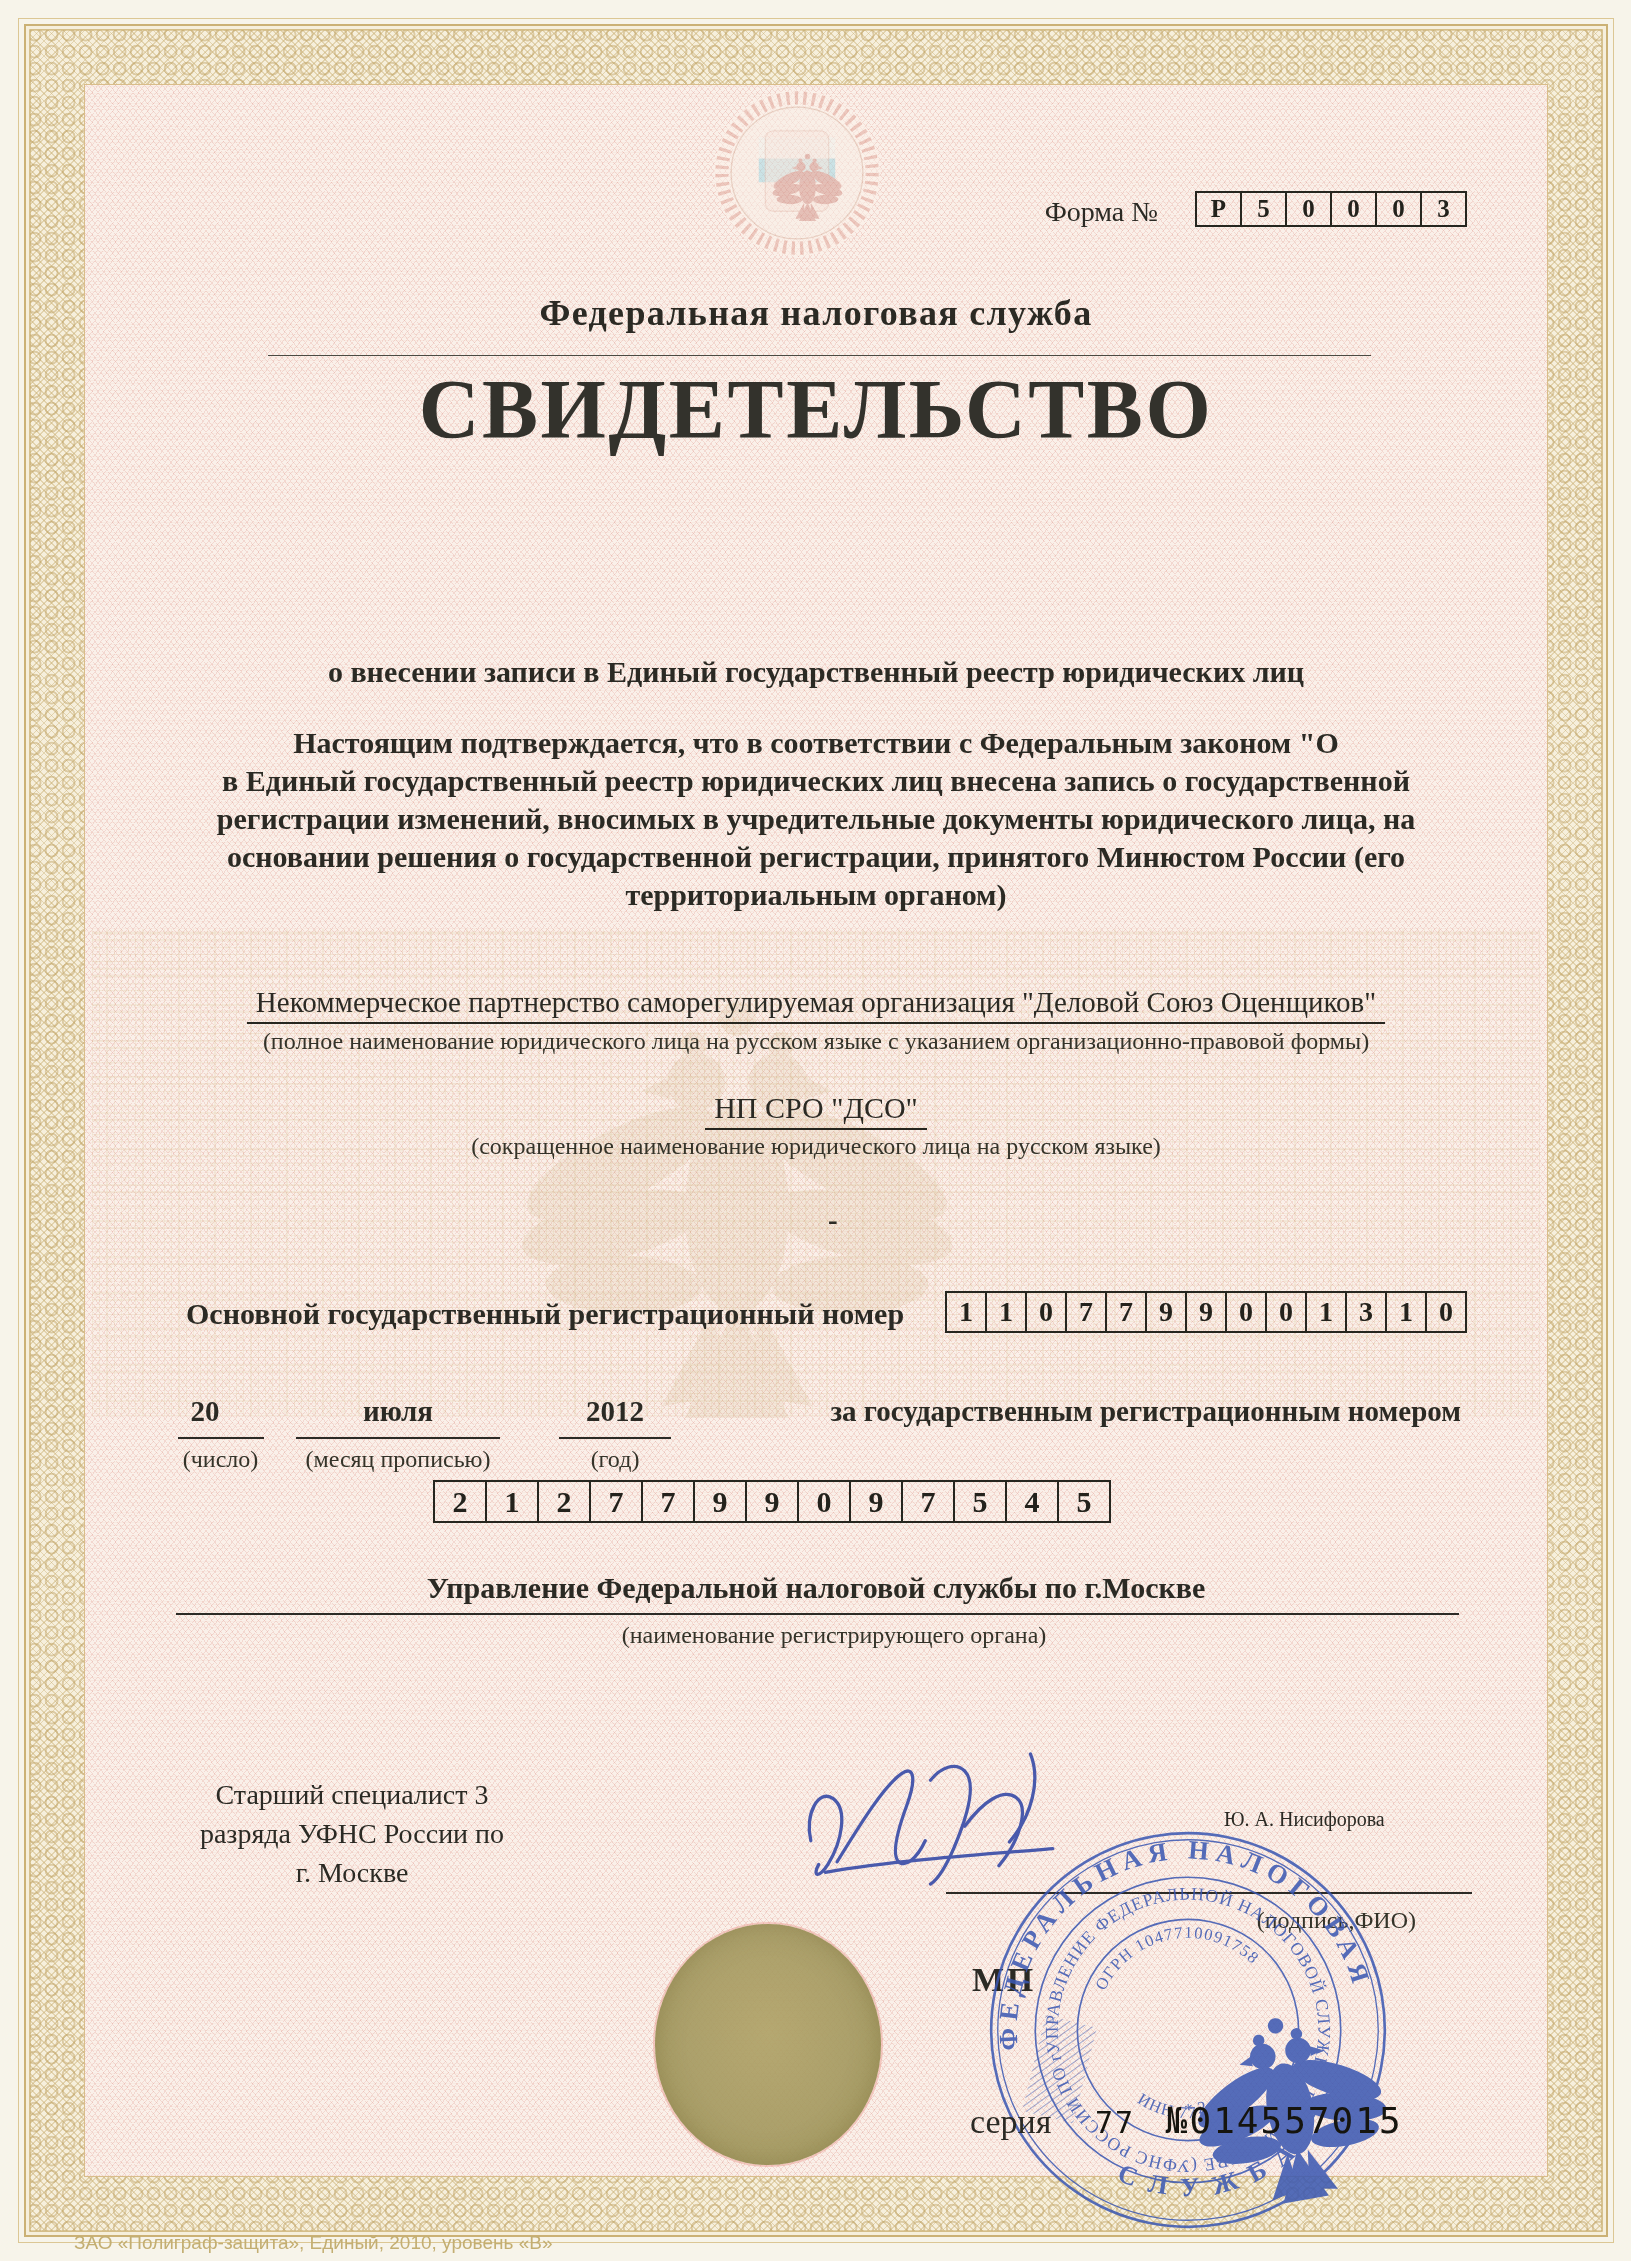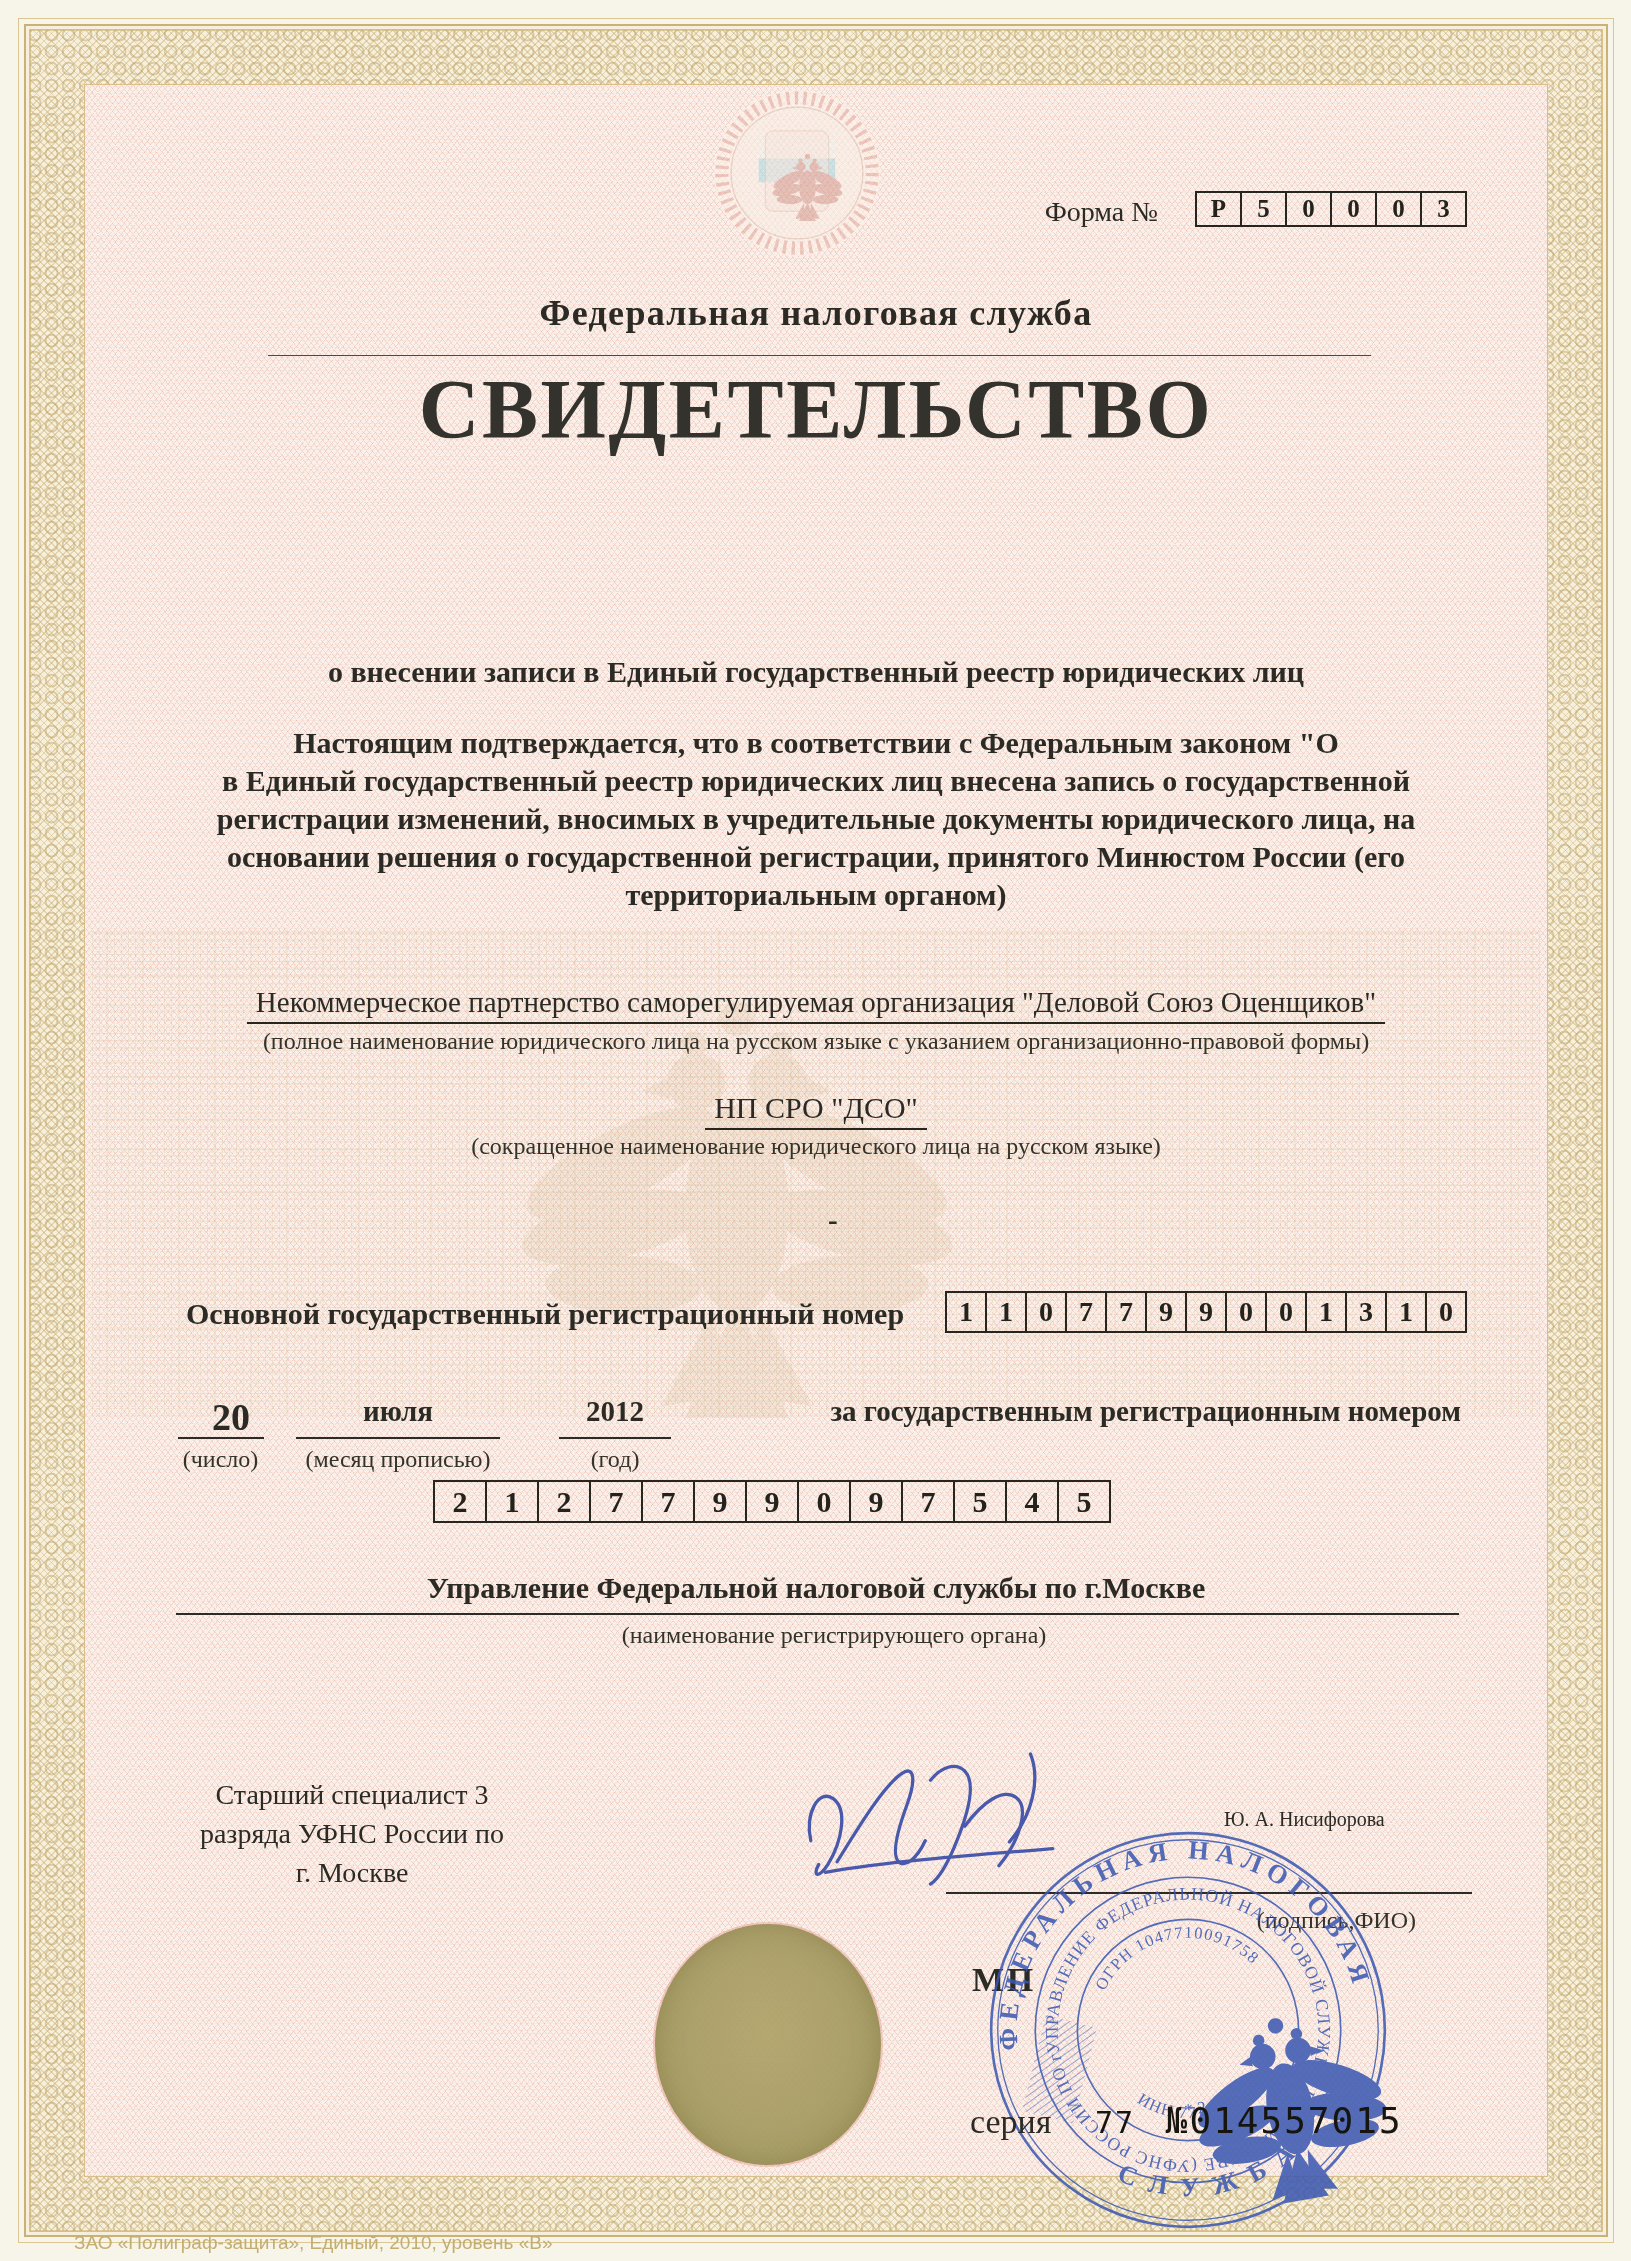--- a/index.html
+++ b/index.html
@@ -152,21 +152,21 @@
       <span class="cell">9</span>
       <span class="cell">9</span>
       <span class="cell">0</span>
       <span class="cell">0</span>
       <span class="cell">1</span>
       <span class="cell">3</span>
       <span class="cell">1</span>
       <span class="cell">0</span>
     </div>
 
-  <div class="abs b" style="left:188px;top:1395px;width:86px;text-align:center;font-size:38px;">20</div>
+  <div class="abs b" style="left:162px;top:1395px;width:86px;text-align:center;font-size:29px;">20</div>
   <div class="dateline" style="left:178px;top:1437px;width:86px;"></div>
   <div class="abs caption" style="left:158px;top:1446px;width:125px;text-align:center;font-size:24px;">(число)</div>
 
   <div class="abs b" style="left:296px;top:1395px;width:204px;text-align:center;font-size:29px;">июля</div>
   <div class="dateline" style="left:296px;top:1437px;width:204px;"></div>
   <div class="abs caption" style="left:296px;top:1446px;width:204px;text-align:center;font-size:24px;">(месяц прописью)</div>
 
   <div class="abs b" style="left:559px;top:1395px;width:112px;text-align:center;font-size:29px;">2012</div>
   <div class="dateline" style="left:559px;top:1437px;width:112px;"></div>
   <div class="abs caption" style="left:559px;top:1446px;width:112px;text-align:center;font-size:24px;">(год)</div>

